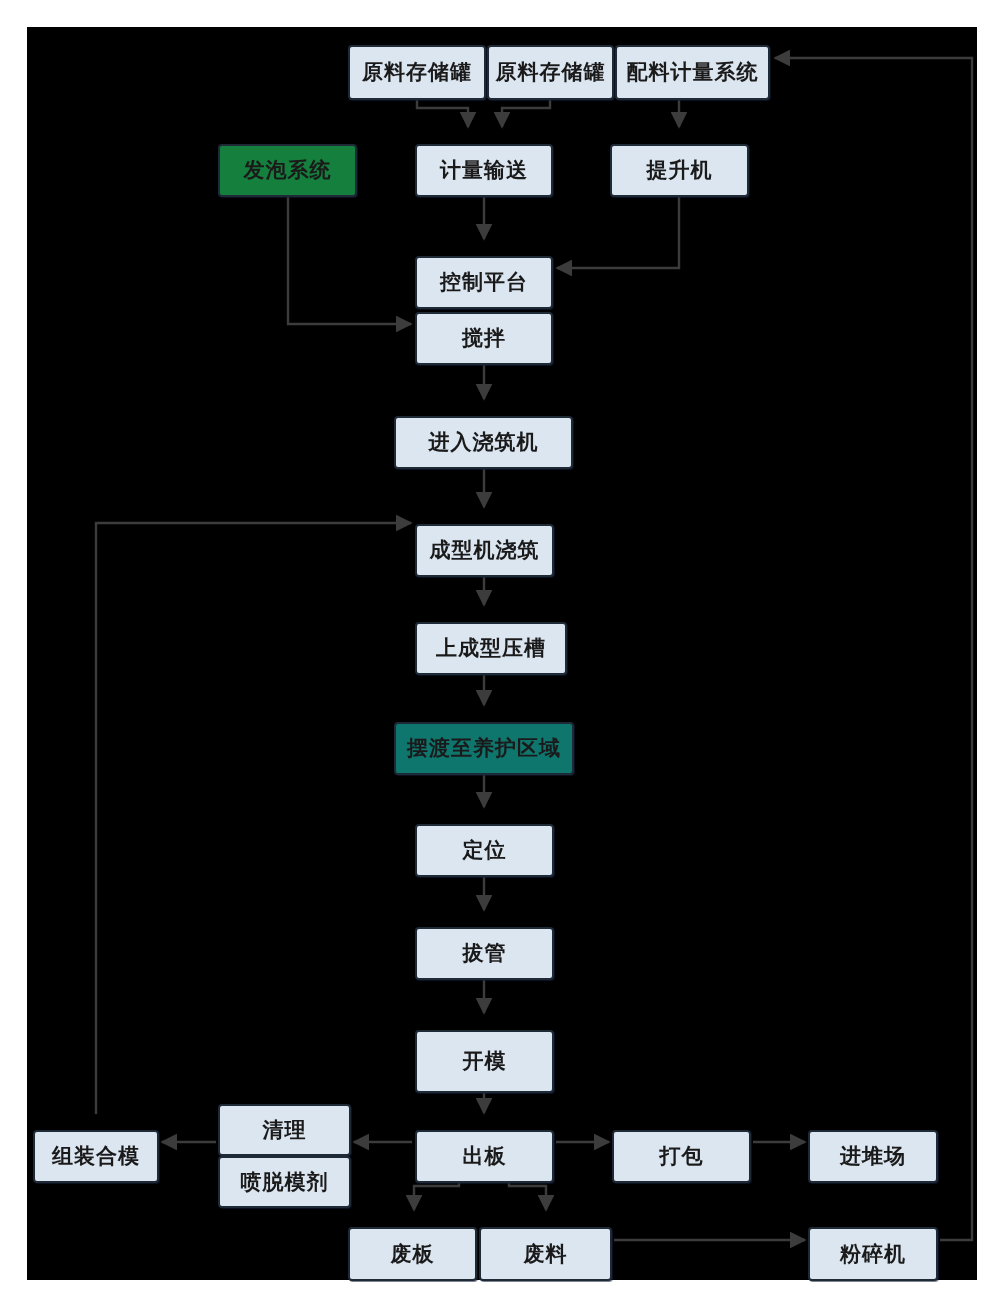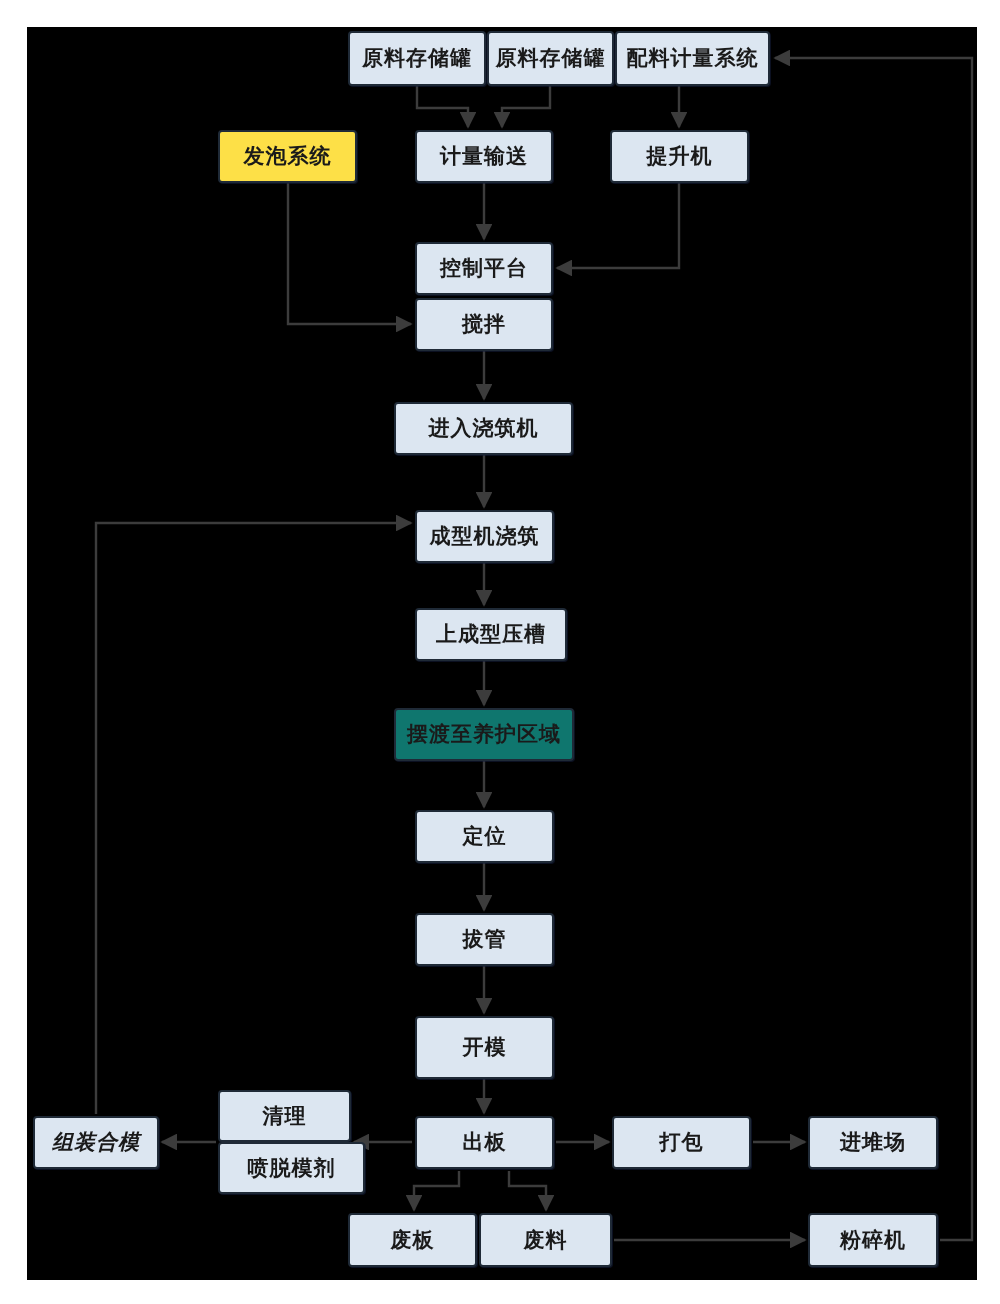--- a/index.html
+++ b/index.html
@@ -42,20 +42,21 @@
     align-items: center;
     justify-content: center;
     color: #1a1a1a;
     font-size: 21px;
     font-weight: 700;
     letter-spacing: 1px;
     line-height: 1;
     text-align: center;
     box-shadow: 1px 1px 0 rgba(20,30,60,0.55);
     white-space: nowrap;
+    margin-top: 14px;
   }
 </style>
 </head>
 <body>
 
 <div id="canvas" style="background: rgb(255, 255, 255);">
   <div id="frame" style="background: rgb(0, 0, 0);"></div>
 
   <svg id="edges" viewBox="0 0 1000 1304" xmlns="http://www.w3.org/2000/svg">
     <defs>
@@ -116,21 +117,21 @@
   <div id="nodes">
       <div class="node" style="left: 348px; top: 31px; width: 138px; height: 55px; background: rgb(220, 230, 241); border-color: rgb(31, 42, 55);">
         <span>原料存储罐</span>
       </div>
       <div class="node" style="left: 487px; top: 31px; width: 127px; height: 55px; background: rgb(220, 230, 241); border-color: rgb(31, 42, 55);">
         <span>原料存储罐</span>
       </div>
       <div class="node" style="left: 615px; top: 31px; width: 155px; height: 55px; background: rgb(220, 230, 241); border-color: rgb(31, 42, 55);">
         <span>配料计量系统</span>
       </div>
-      <div class="node" style="left: 218px; top: 130px; width: 139px; height: 53px; background: #fde047; border-color: rgb(31, 42, 55);">
+      <div class="node" style="left: 218px; top: 130px; width: 139px; height: 53px; background: #15803d; border-color: rgb(31, 42, 55);">
         <span>发泡系统</span>
       </div>
       <div class="node" style="left: 415px; top: 130px; width: 138px; height: 53px; background: rgb(220, 230, 241); border-color: rgb(31, 42, 55);">
         <span>计量输送</span>
       </div>
       <div class="node" style="left: 610px; top: 130px; width: 139px; height: 53px; background: rgb(220, 230, 241); border-color: rgb(31, 42, 55);">
         <span>提升机</span>
       </div>
       <div class="node" style="left: 415px; top: 242px; width: 138px; height: 53px; background: rgb(220, 230, 241); border-color: rgb(31, 42, 55);">
         <span>控制平台</span>
@@ -155,24 +156,24 @@
       </div>
       <div class="node" style="left: 415px; top: 913px; width: 139px; height: 53px; background: rgb(220, 230, 241); border-color: rgb(31, 42, 55);">
         <span>拔管</span>
       </div>
       <div class="node" style="left: 415px; top: 1016px; width: 139px; height: 63px; background: rgb(220, 230, 241); border-color: rgb(31, 42, 55);">
         <span>开模</span>
       </div>
       <div class="node" style="left: 218px; top: 1090px; width: 133px; height: 52px; background: rgb(220, 230, 241); border-color: rgb(31, 42, 55);">
         <span>清理</span>
       </div>
-      <div class="node" style="left: 218px; top: 1142px; width: 147px; height: 52px; background: rgb(220, 230, 241); border-color: rgb(31, 42, 55);">
+      <div class="node" style="left: 218px; top: 1142px; width: 133px; height: 52px; background: rgb(220, 230, 241); border-color: rgb(31, 42, 55);">
         <span>喷脱模剂</span>
       </div>
-      <div class="node" style="left: 33px; top: 1116px; width: 126px; height: 53px; background: rgb(220, 230, 241); border-color: rgb(31, 42, 55); font-style: italic;">
+      <div class="node" style="left: 33px; top: 1116px; width: 126px; height: 53px; background: rgb(220, 230, 241); border-color: rgb(31, 42, 55);">
         <span>组装合模</span>
       </div>
       <div class="node" style="left: 415px; top: 1116px; width: 139px; height: 53px; background: rgb(220, 230, 241); border-color: rgb(31, 42, 55);">
         <span>出板</span>
       </div>
       <div class="node" style="left: 612px; top: 1116px; width: 139px; height: 53px; background: rgb(220, 230, 241); border-color: rgb(31, 42, 55);">
         <span>打包</span>
       </div>
       <div class="node" style="left: 808px; top: 1116px; width: 130px; height: 53px; background: rgb(220, 230, 241); border-color: rgb(31, 42, 55);">
         <span>进堆场</span>

